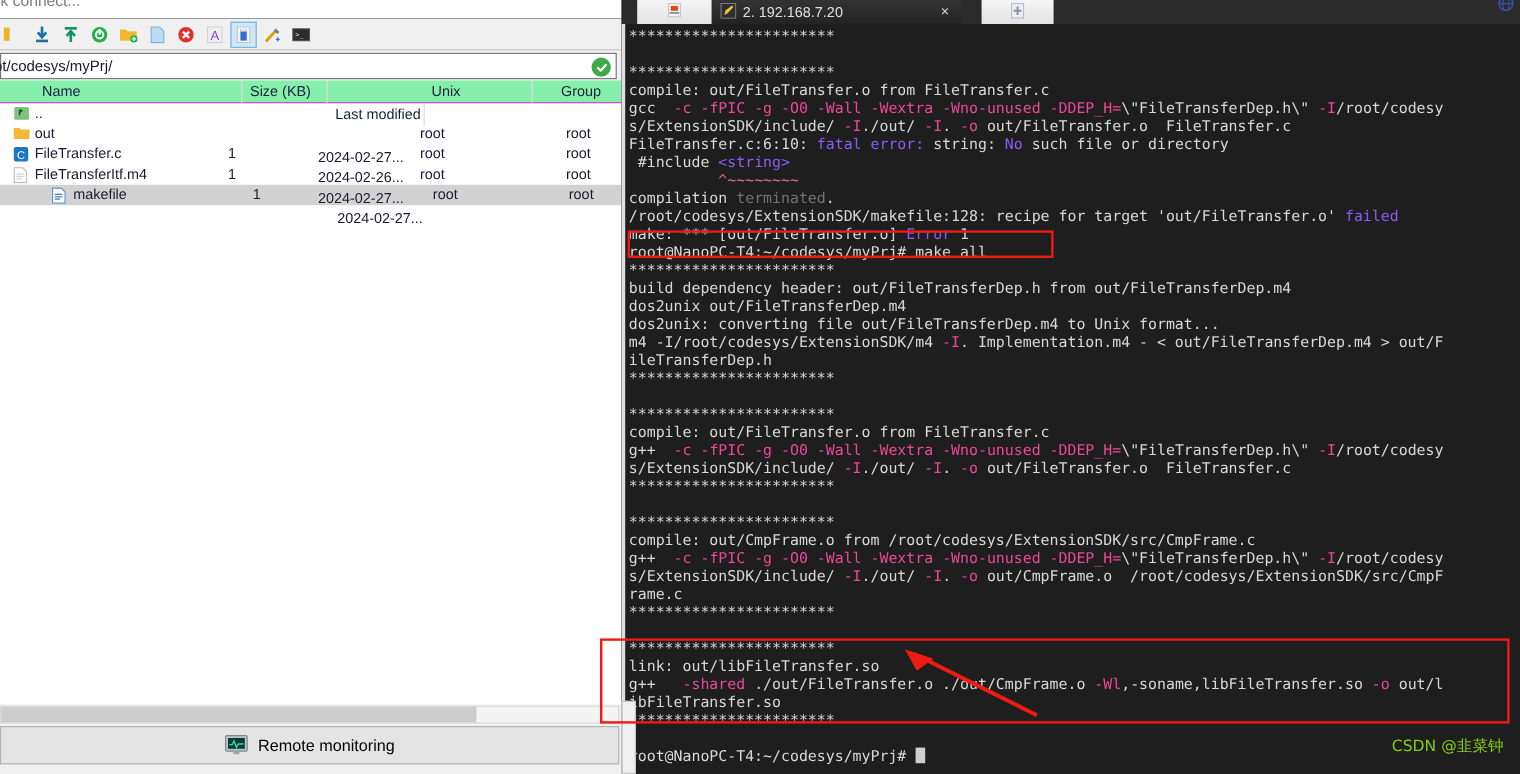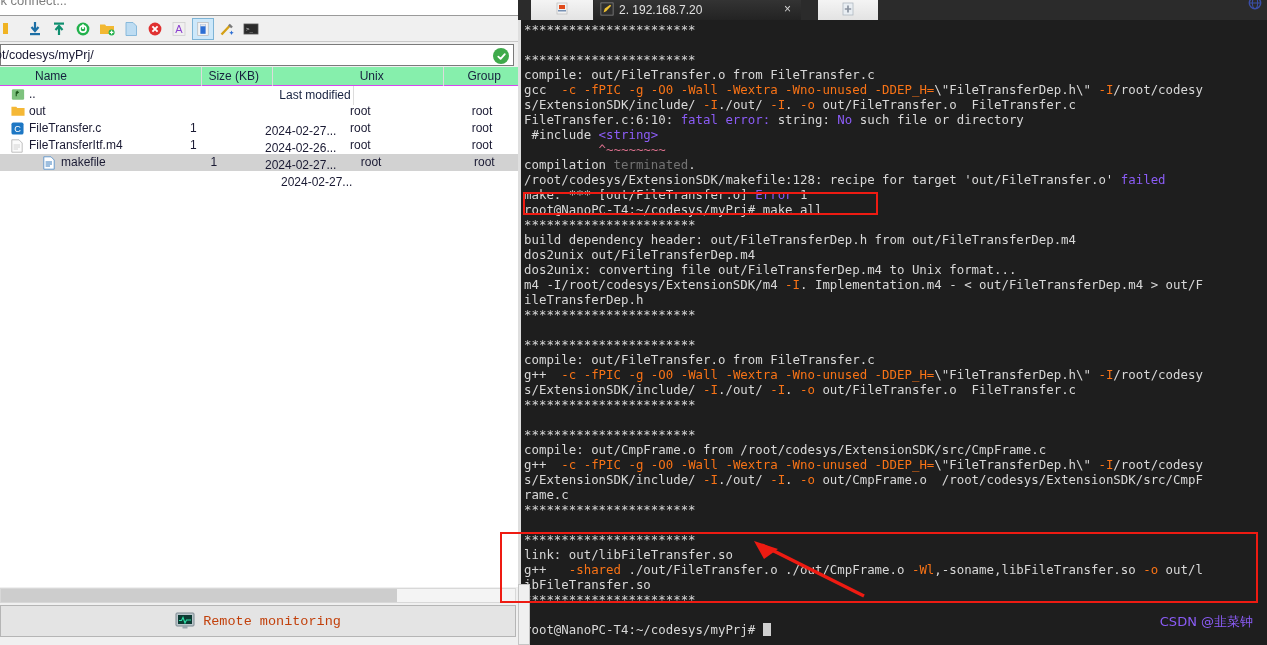--- a/index.html
+++ b/index.html
@@ -97,21 +97,21 @@
   #hscroll .thumb {
     position: absolute; left: 0px; top: 0px; width: 396px; height: 13px;
     background: #cdcdcd;
   }
   
   #bottombar {
     position: absolute; left: 0px; top: 605px; width: 516px; height: 32px;
     background: #e4e4e4; border: 1px solid #b5b5b5;
     display: flex; align-items: center; justify-content: center; gap: 8px;
   }
-  #bottombar .mon-label { font-size: 13.5px; color: #c2410c; font-family: Liberation Mono, monospace; }
+  #bottombar .mon-label { font-size: 13.5px; color: #000000; }
   #mon-icon { width: 20px; height: 18px; position: relative; }
 
   
   #right-pane {
     position: absolute; left: 518px; top: 0; width: 749px; height: 645px;
     background: #1e1e1e;
   }
   
   #tabstrip {
     position: absolute; left: 0; top: 0; width: 749px; height: 20px;
@@ -152,21 +152,21 @@
     font-family: "DejaVu Sans Mono", "Liberation Mono", monospace;
     font-size: 12.4px;
     line-height: 15px;
     color: #d8d8d8;
     padding: 2px 0 0 6px;
     white-space: pre;
     overflow: hidden;
   }
   #terminal .ln { height: 15px; white-space: pre; }
   .c-white  { color: #d8d8d8; }
-  .c-cyan   { color: #f97316; }
+  .c-cyan   { color: #ec4899; }
   .c-red    { color: #8b5cf6; }
   .c-yellow { color: #737373; }
   .c-pink   { color: #d96f8c; }
 
   
   #term-edge {
     position: absolute; left: 0; top: 20px; width: 3px; height: 625px;
     background: #dfdfdf;
   }
   #term-edge-b {
@@ -176,21 +176,21 @@
 
   
   .cursor {
     display: inline-block; width: 8px; height: 13px;
     background: #cfcfcf; vertical-align: -2px;
   }
 
   
   #watermark {
     position: absolute; right: 14px; bottom: 14px;
-    font-size: 13px; color: #8b5cf6;
+    font-size: 13px; color: #84cc16;
     font-family: "DejaVu Sans", sans-serif;
   }
 
   
   .annot-box {
     position: absolute; border: 2px solid #ee1b12; pointer-events: none;
   }
   #annot-box-1 { left: 523px; top: 192px; width: 355px; height: 23px; }
   #annot-box-2 { left: 500px; top: 532px; width: 758px; height: 71px; }
   #annot-arrow { position: absolute; left: 740px; top: 540px; pointer-events: none; }

